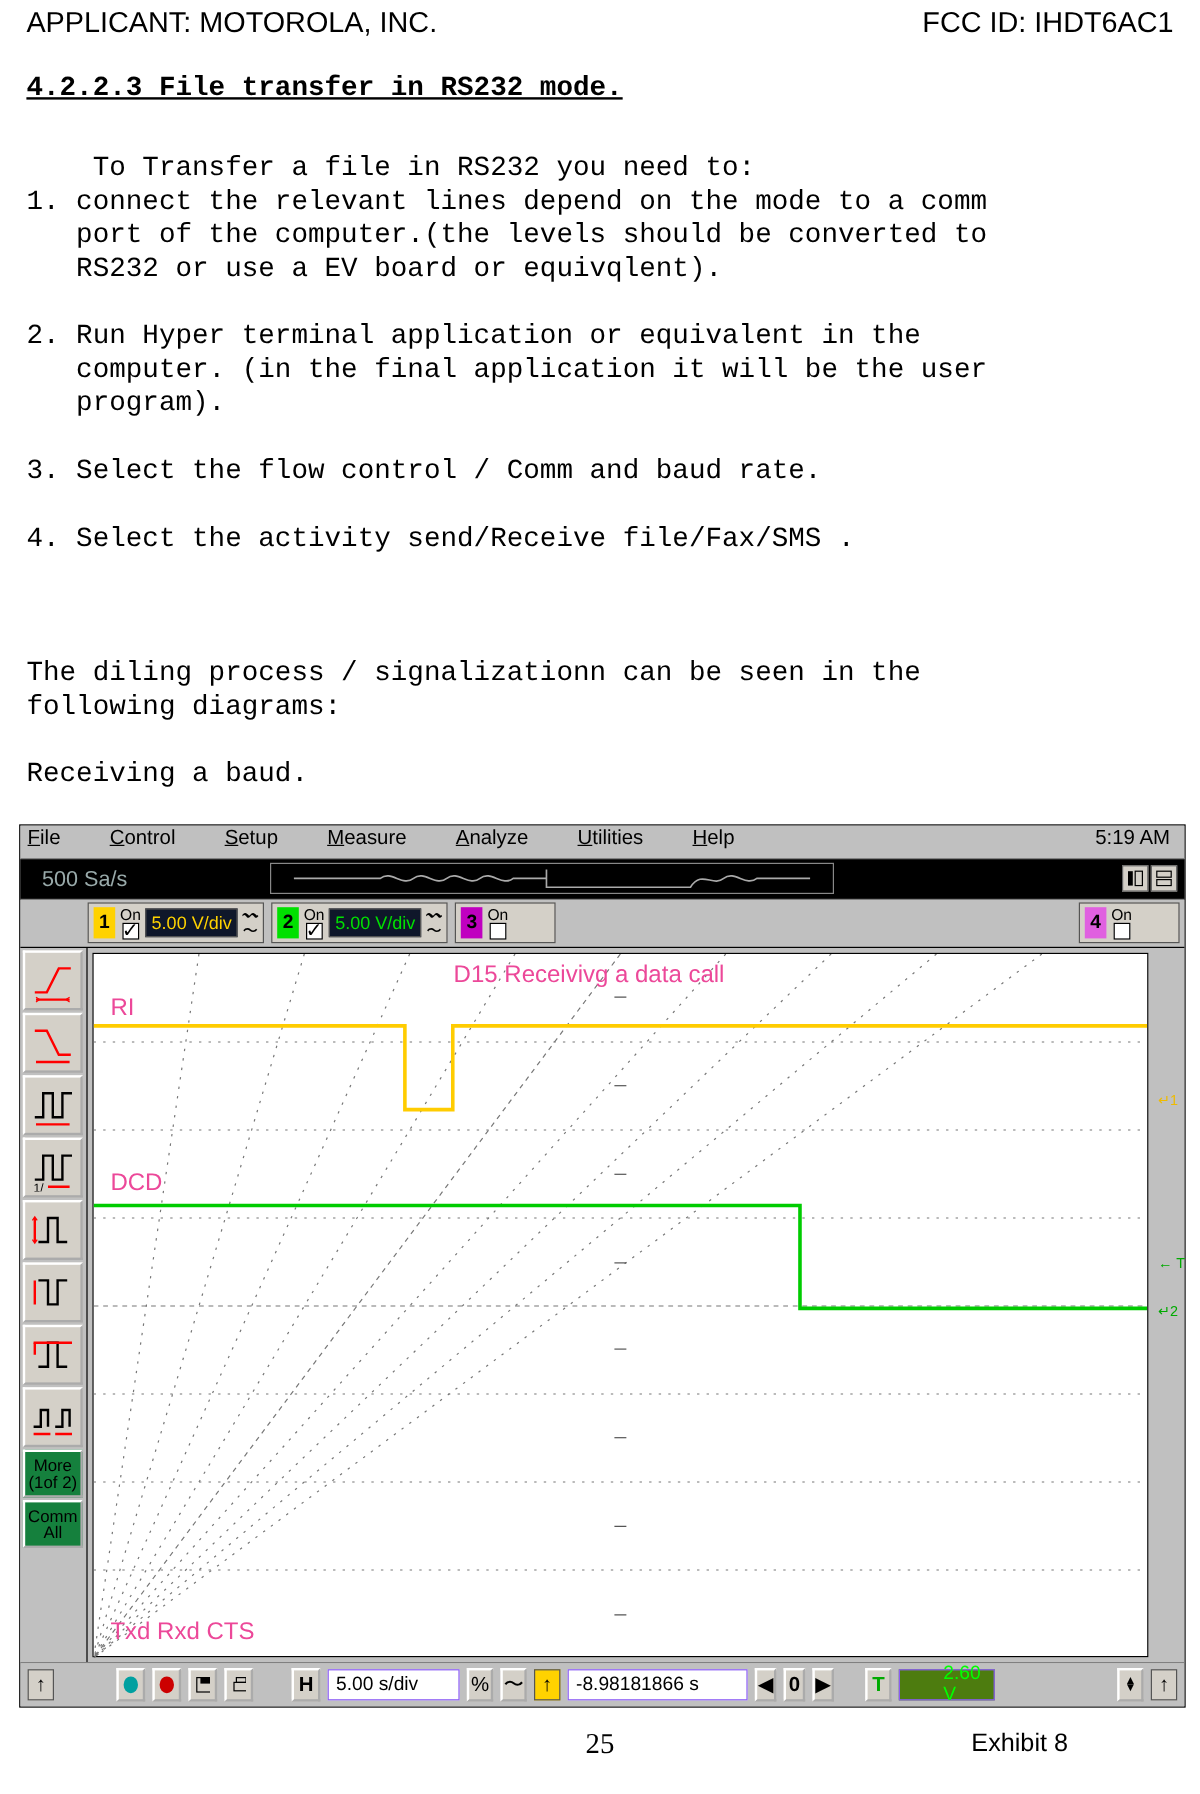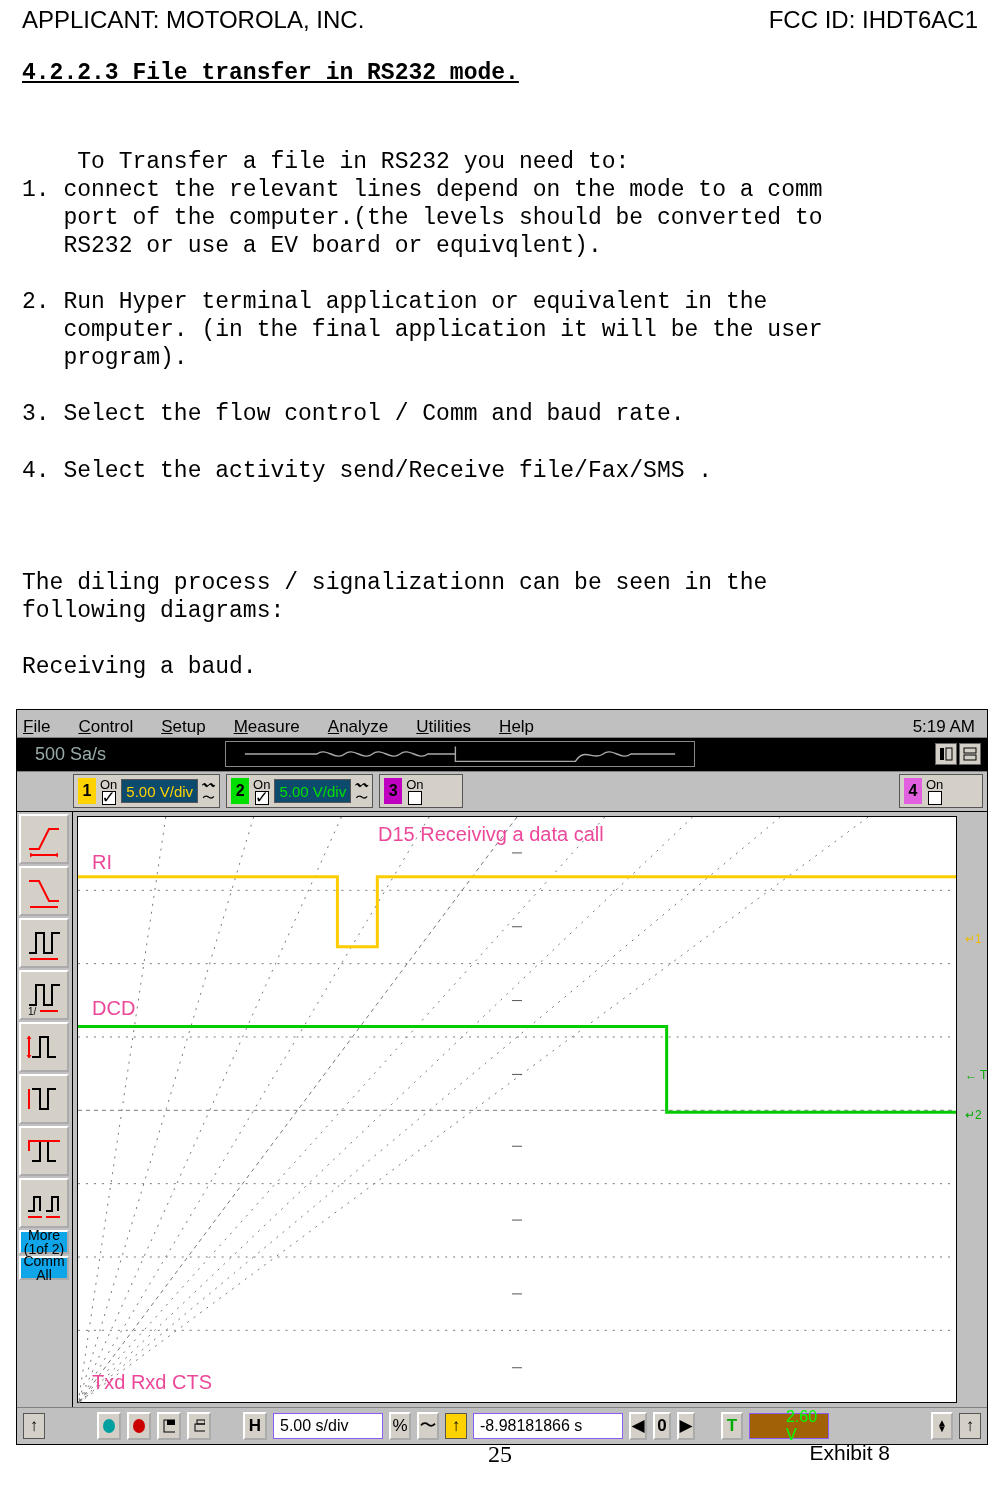--- a/index.html
+++ b/index.html
@@ -21,21 +21,21 @@
     justify-content: space-between;
     font-size: 24px;
     font-family: Arial, Helvetica, sans-serif;
     margin-bottom: 26px;
   }
   .section-title {
     font-family: "Courier New", Courier, monospace;
     font-size: 23px;
     font-weight: bold;
     text-decoration: underline;
-    margin-bottom: 34px;
+    margin-bottom: 12px;
   }
   .mono {
     font-family: "Courier New", Courier, monospace;
     font-size: 23px;
     line-height: 1.22;
     white-space: pre-wrap;
   }
   .mono .li { display: block; }
   .mono-block { margin-bottom: 28px; }
 
@@ -44,25 +44,26 @@
     width: 972px;
     margin-left: -6px;
     border: 1px solid #000;
     background: #c0c0c0;
     font-family: Arial, Helvetica, sans-serif;
     font-size: 17px;
     color: #000;
   }
   .menubar {
     display: flex;
-    align-items: flex-end;
+    align-items: flex-start;
     height: 28px;
     padding: 0 6px;
     background: #c0c0c0;
     border-bottom: 1px solid #808080;
+    gap: 13px;
   }
   .menubar .menu-item {
     margin-right: 28px;
   }
   .menubar .menu-item u { text-decoration: underline; }
   .menubar .spacer { flex: 1; }
   .menubar .clock { margin-right: 6px; }
 
   .samplebar {
     display: flex;
@@ -113,21 +114,21 @@
     display: flex; align-items: center; justify-content: center;
     font-weight: bold; font-size: 16px;
   }
   .chan .on { font-size: 13px; line-height: 1; }
   .chan .chk {
     width: 14px; height: 14px; border: 1px solid #000; background: #fff;
     display: inline-flex; align-items: center; justify-content: center;
   }
   .chan .vdiv {
     height: 24px; padding: 0 4px; border: 1px solid #555;
-    background: #0c4a6e; color: #ff0; font-size: 15px;
+    background: #0f172a; color: #ff0; font-size: 15px;
     display: inline-flex; align-items: center;
   }
   .chan .coupling {
     display: flex; flex-direction: column; font-size: 13px; line-height: 1;
   }
   .num.c1 { background: #ffd200; }
   .num.c2 { background: #00e000; }
   .num.c3 { background: #c000c0; }
   .num.c4 { background: #e060e0; }
 
@@ -147,22 +148,22 @@
     background: #c0c0c0;
   }
   .tool-btn {
     width: 50px; height: 50px;
     background: #d4d0c8;
     border: 2px outset #fff;
     display: flex; align-items: center; justify-content: center;
   }
   .tool-btn svg { width: 40px; height: 40px; }
   .tool-label {
-    width: 50px; height: 24px;
-    background: #0ea5e9;
+    width: 50px; height: 40px;
+    background: #15803d;
     border: 2px outset #fff;
     display: flex; align-items: center; justify-content: center;
     font-size: 14px; line-height: 1; text-align: center;
   }
 
   .graticule {
     flex: 1;
     margin: 4px 6px 4px 4px;
     background: #fff;
     border: 1px solid #000;
@@ -195,21 +196,21 @@
   }
   .bb-btn {
     height: 28px; border: 2px outset #fff; background: #d4d0c8;
     display: inline-flex; align-items: center; justify-content: center;
     padding: 0 4px;
   }
   .bb-field {
     height: 26px; border: 1px solid #8b5cf6; background: #fff;
     display: inline-flex; align-items: center; padding: 0 6px; font-size: 16px;
   }
-  .bb-field.black { background: #a16207; color: #0f0; padding-left: 36px; }
+  .bb-field.black { background: #4d7c0f; color: #0f0; padding-left: 36px; }
   .arrow-up-yellow {
     width: 22px; height: 26px; background: #ffd200; border: 1px solid #555;
     display: inline-flex; align-items: center; justify-content: center; font-weight: bold;
   }
   .arrow-vert {
     width: 22px; height: 26px; background: #d4d0c8; border: 1px solid #555;
     display: inline-flex; align-items: center; justify-content: center;
   }
 
   .footer {

